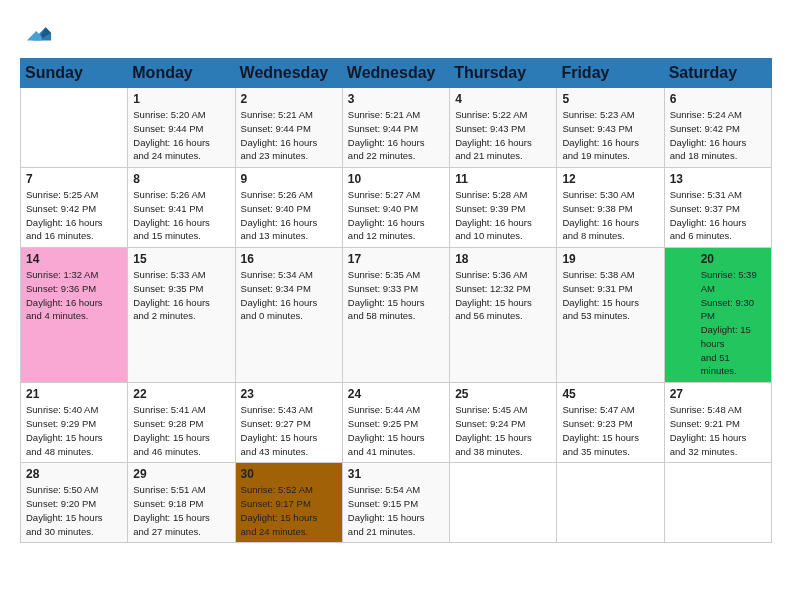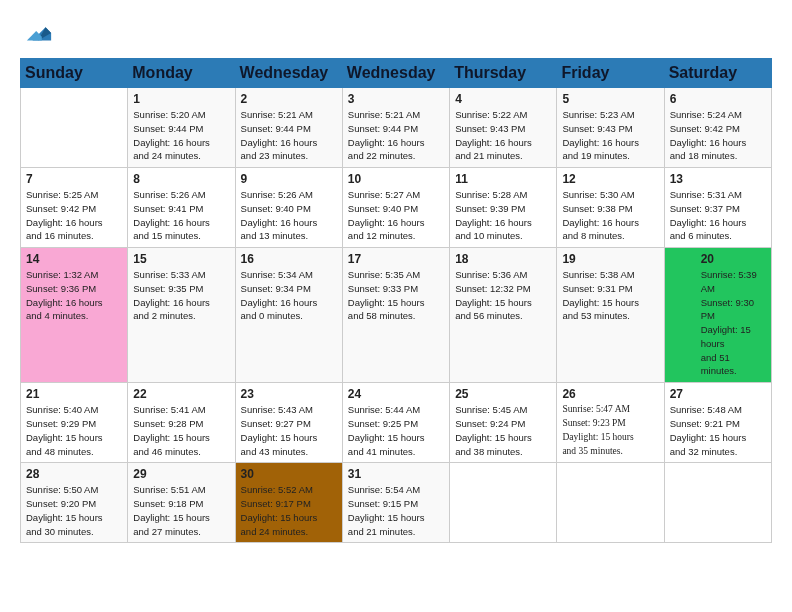--- a/index.html
+++ b/index.html
@@ -316,22 +316,22 @@
 and 41 minutes.</div>
           </td>
           <td style="background: rgb(255, 255, 255);">
             <span class="day-number">25</span>
             <div class="day-info" style="white-space: pre-line;">Sunrise: 5:45 AM
 Sunset: 9:24 PM
 Daylight: 15 hours
 and 38 minutes.</div>
           </td>
           <td style="background: rgb(255, 255, 255);">
-            <span class="day-number">26</span>
-            <div class="day-info" style="white-space: pre-line; font-family: Liberation Serif, serif;">Sunrise: 5:47 AM
+            <span class="day-number">45</span>
+            <div class="day-info" style="white-space: pre-line;">Sunrise: 5:47 AM
 Sunset: 9:23 PM
 Daylight: 15 hours
 and 35 minutes.</div>
           </td>
           <td style="background: rgb(255, 255, 255);">
             <span class="day-number">27</span>
             <div class="day-info" style="white-space: pre-line;">Sunrise: 5:48 AM
 Sunset: 9:21 PM
 Daylight: 15 hours
 and 32 minutes.</div>

